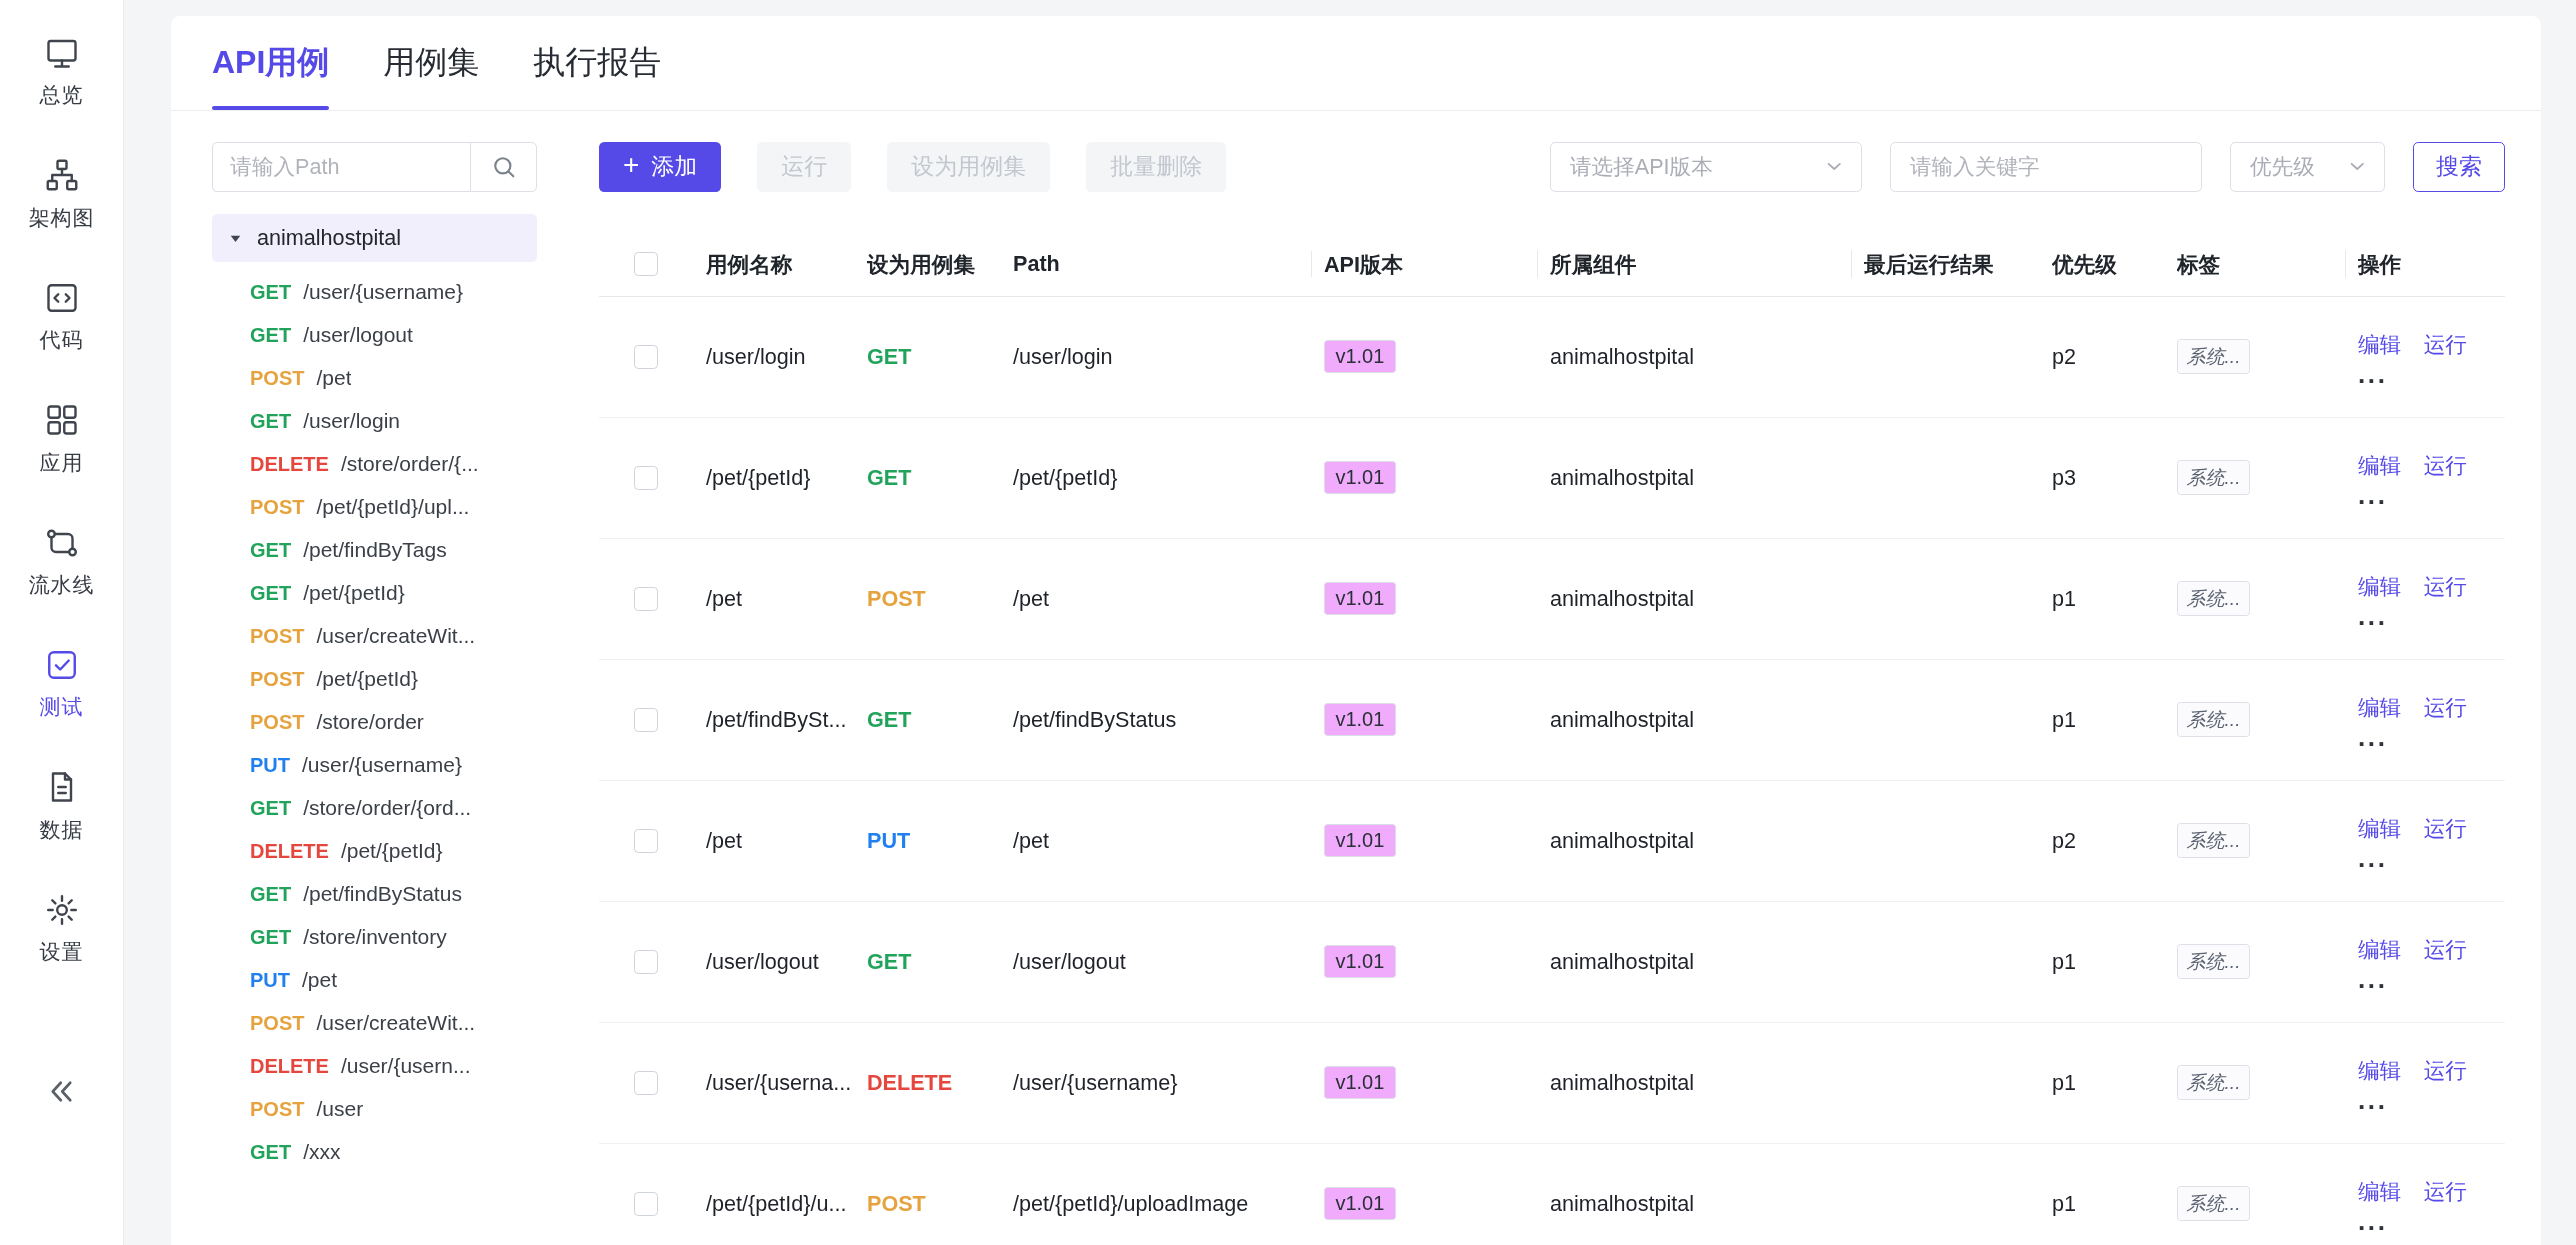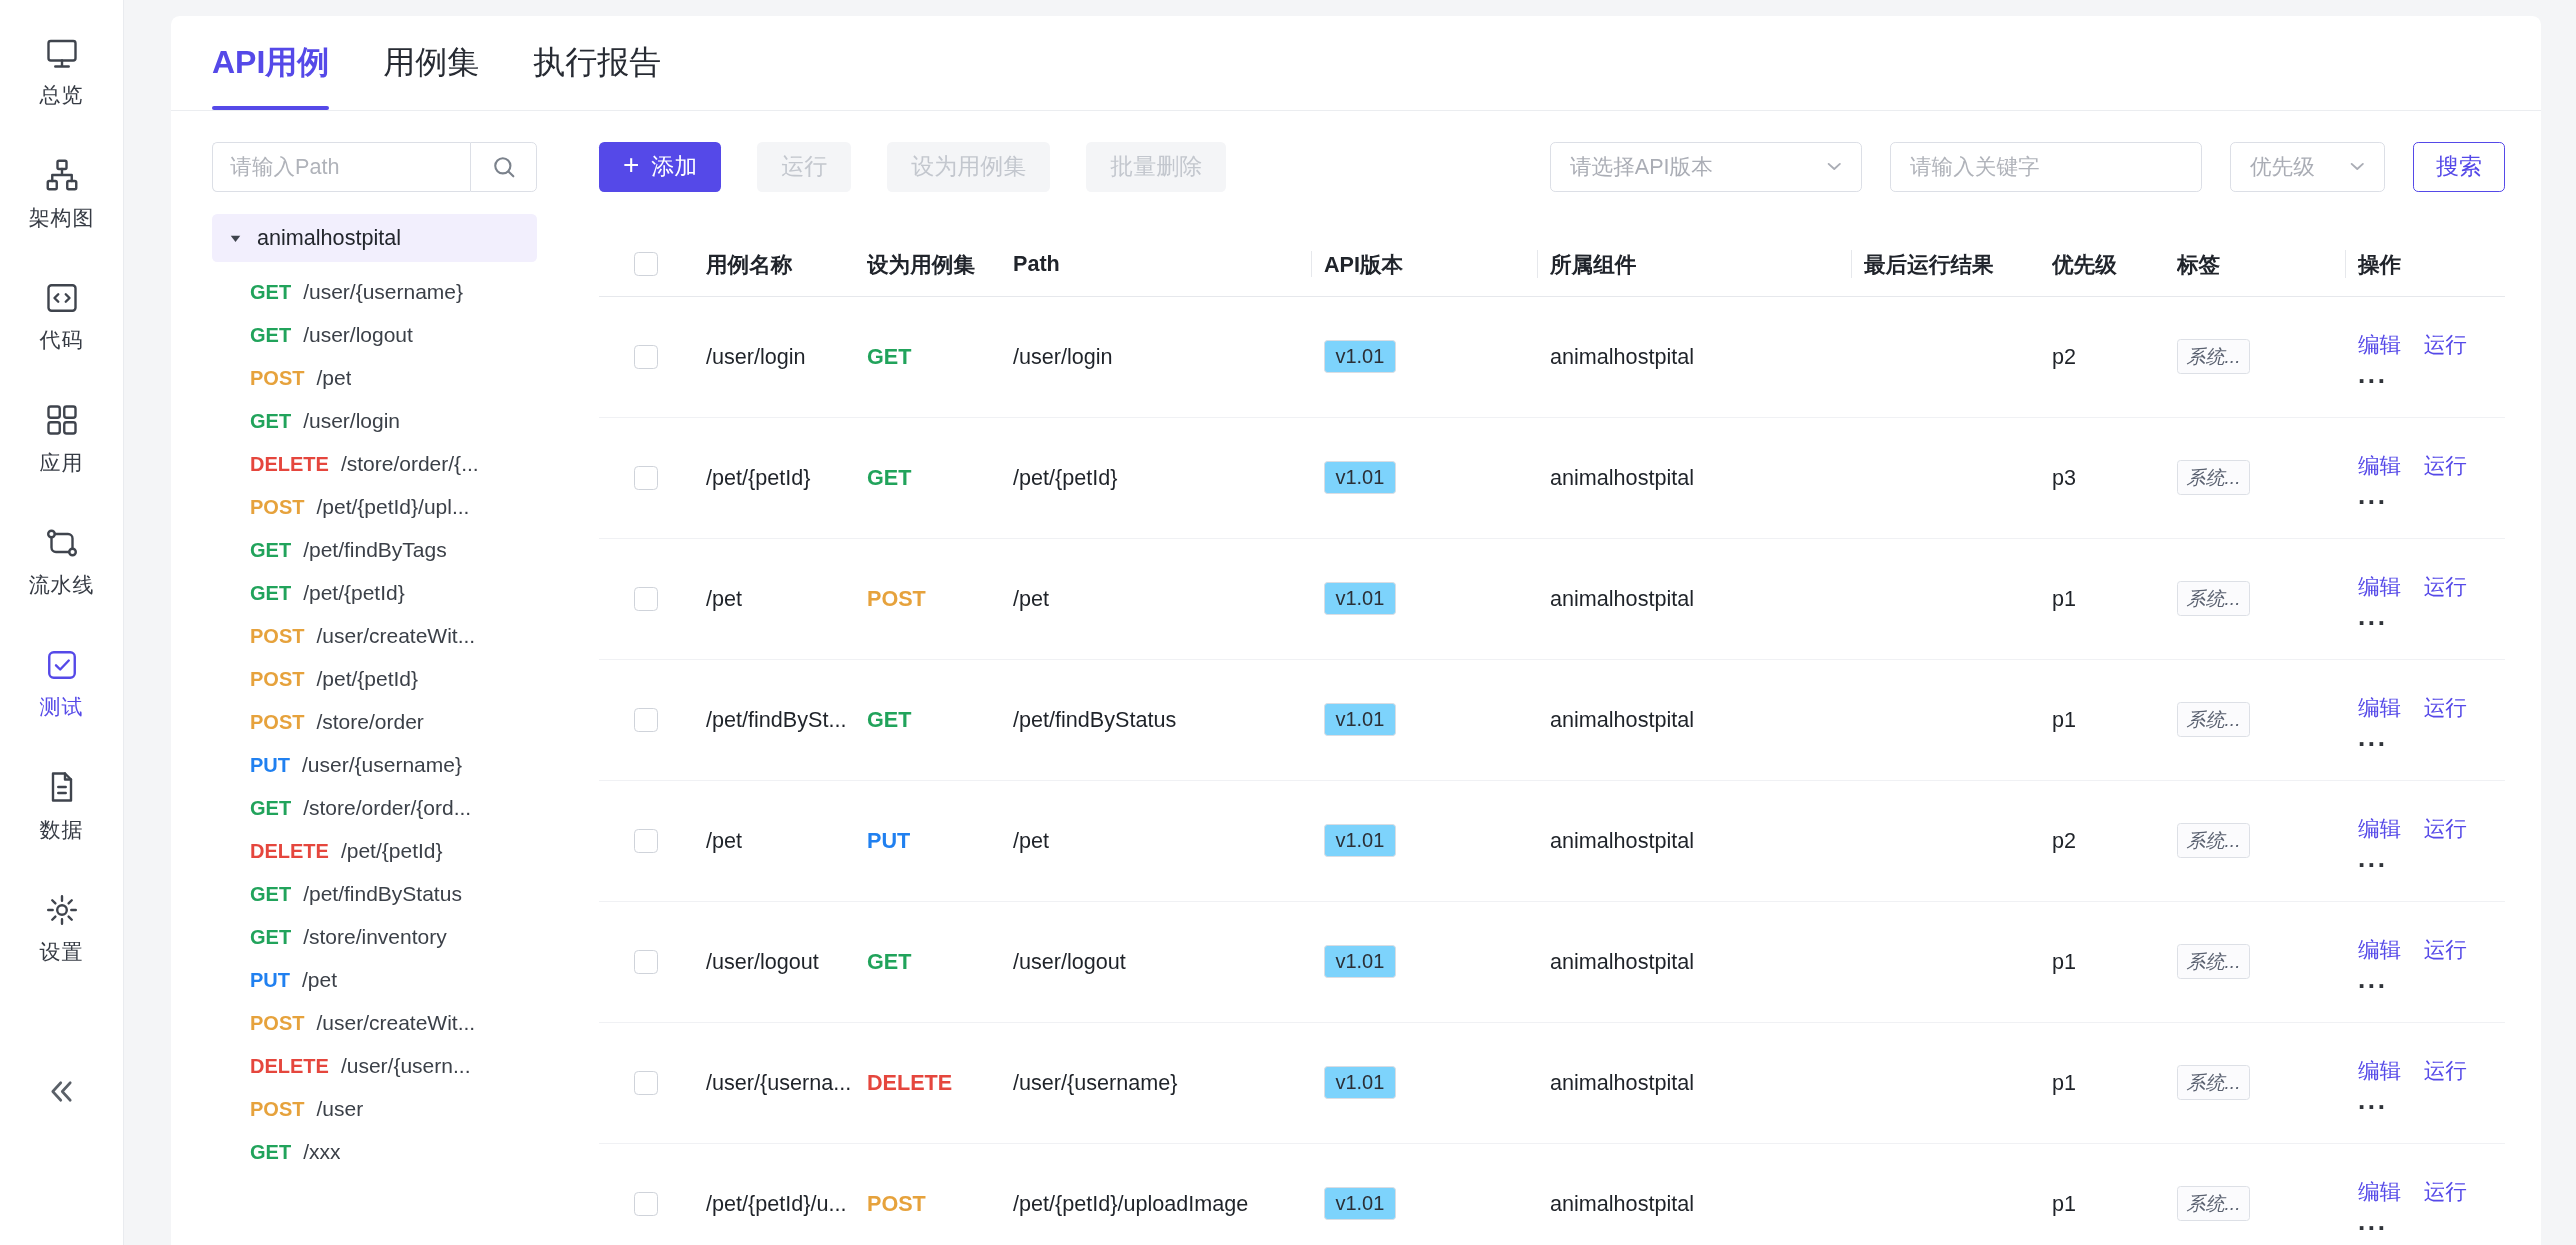--- a/index.html
+++ b/index.html
@@ -106,21 +106,21 @@
   }
   .thead { height:64px; border-bottom:0.9px solid #e6e8ec; font-weight:700; font-size:21.6px; color:#20242b; }
   .thead .cell { position:relative; }
   .thead .cell.sep::after { content:''; position:absolute; right:12px; top:50%; transform:translateY(-50%); width:0.9px; height:28px; background:#e6e8ec; }
   .tr { height:121px; border-bottom:0.9px solid #f0f1f4; font-size:21.6px; }
   .cell { padding-right:15.5px; overflow:hidden; text-overflow:ellipsis; white-space:nowrap; }
   .cell-check { padding-left:35px; display:flex; }
   .cb { width:24px; height:24px; border:1.7px solid #cfd3da; border-radius:4.3px; background:#fff; cursor:pointer; flex-shrink:0; }
   .c-method { font-weight:700; }
   .badge {
-    display:inline-block; border:0.9px solid #dadde3; border-radius:3.5px; background:#7dd3fc;
+    display:inline-block; border:0.9px solid #dadde3; border-radius:3.5px; background:#f0abfc;
     padding:4.3px 10.4px; font-size:20px; color:#2b2f36;
   }
   .tag-badge {
     display:inline-block; border:0.9px solid #dde0e6; border-radius:3.5px; background:#fbfbfd;
     padding:3.5px 8.6px; font-size:19px; color:#5a6170;font-style:italic;
   }
   .ops { display:flex; flex-direction:column; gap:6px; overflow:visible; }
   .ops-links { display:flex; gap:22.5px; }
   .op-link { color:#5549e8; cursor:pointer; }
   .op-more { color:#30343a; font-size:26px; font-weight:700; letter-spacing:2.6px; line-height:19px; cursor:pointer; width:fit-content; }

